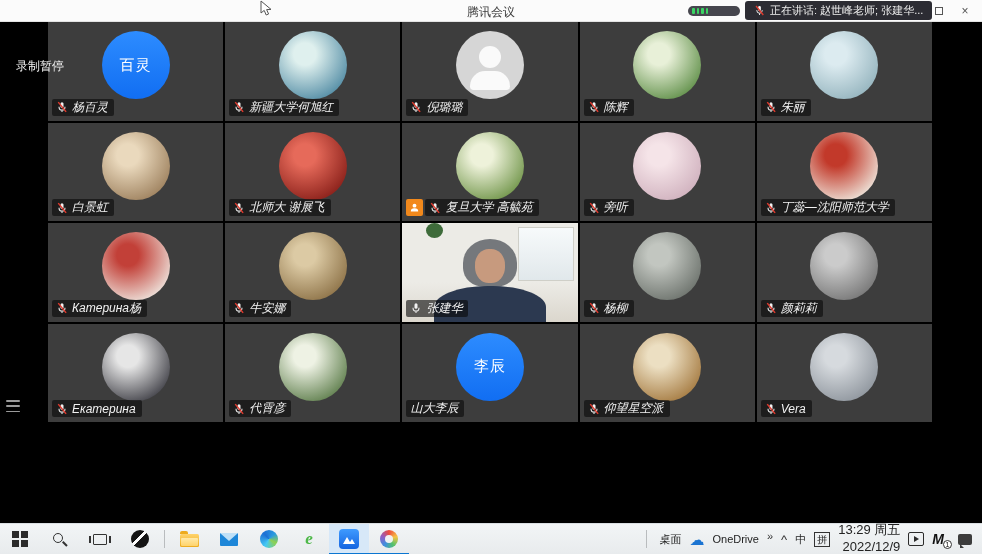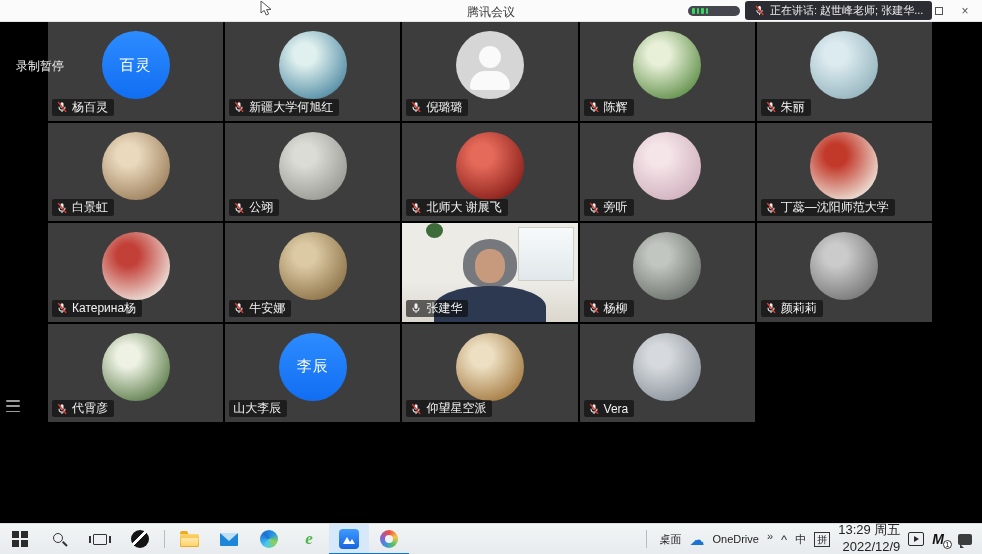--- a/index.html
+++ b/index.html
@@ -34,21 +34,21 @@
   .cell{position:relative;background:#3d3d3d;overflow:hidden;}
   .cell.speaking{box-shadow:inset 0 0 0 2px #2fbc51;}
 
   .avatar{position:absolute;left:50%;top:9px;transform:translateX(-50%);width:68px;height:68px;border-radius:50%;}
   .avatar.initials{background:linear-gradient(180deg,#2d8cff,#116ef2);color:#fff;font-size:15px;
     display:flex;align-items:center;justify-content:center;letter-spacing:1px;}
   .avatar.default{background:#d6d6d6;}
   .ph-head{position:absolute;left:50%;top:15px;transform:translateX(-50%);width:22px;height:22px;border-radius:50%;background:#fafafa;}
   .ph-body{position:absolute;left:50%;bottom:9px;transform:translateX(-50%);width:40px;height:19px;border-radius:20px 20px 5px 5px;background:#fafafa;}
 
-  .labelbar{position:absolute;left:4px;bottom:5px;display:flex;align-items:stretch;gap:2px;z-index:4;}
+  .labelbar{position:absolute;left:4px;bottom:5px;display:flex;align-items:stretch;gap:2px;z-index:4;font-style:italic;}
   .badge{width:17px;height:17px;background:#f2891c;border-radius:2px;display:flex;align-items:center;justify-content:center;}
   .nametag{display:flex;align-items:center;gap:4px;background:rgba(10,10,10,.62);border-radius:2px;
     padding:0 6px 0 4px;font-size:12px;color:#f2f2f2;height:17px;}
   .pname{white-space:nowrap;}
   .mic{display:flex;align-items:center;}
 
   
   .scene{position:absolute;inset:0;}
   .sc-book{background:repeating-linear-gradient(90deg,#a23b2e 0 5px,#243447 5px 9px,#c8a02c 9px 12px,#5d3a7a 12px 16px,#2f7a4a 16px 20px,#402f2b 20px 25px);}
   .sc-book::before{content:"";position:absolute;inset:0;background:linear-gradient(180deg,rgba(70,25,18,.55),rgba(0,0,0,.15) 40%,rgba(0,0,0,.4));}
@@ -247,48 +247,54 @@
                   <path d="M4 7.5 a4 4.5 0 0 0 8 0" fill="none" stroke="#f2f2f2" stroke-width="1.4"></path>
                   <line x1="8" y1="12.2" x2="8" y2="14.5" stroke="#f2f2f2" stroke-width="1.4"></line>
                   <line x1="3" y1="1.5" x2="13.5" y2="14.5" stroke="#e03a2e" stroke-width="2"></line>
                 </svg>
               </span>
               <span class="pname">白景虹</span>
             </span>
           </div>
         </div>
         <div class="cell">
-          <div class="avatar photo" style="background: radial-gradient(circle at 38% 34%, rgb(220, 220, 214) 18%, rgb(152, 152, 146) 82%);"></div>
-          <div class="labelbar">
-            <span class="nametag">
-              <span class="mic">
-                <svg width="12" height="12" viewBox="0 0 16 16">
-                  <rect x="6" y="1.5" width="4" height="7.5" rx="2" fill="#f2f2f2"></rect>
-                  <path d="M4 7.5 a4 4.5 0 0 0 8 0" fill="none" stroke="#f2f2f2" stroke-width="1.4"></path>
-                  <line x1="8" y1="12.2" x2="8" y2="14.5" stroke="#f2f2f2" stroke-width="1.4"></line>
-                  <line x1="3" y1="1.5" x2="13.5" y2="14.5" stroke="#e03a2e" stroke-width="2"></line>
-                </svg>
-              </span>
-              <span class="pname">公翊</span>
-            </span>
-          </div>
-        </div>
-        <div class="cell">
           <div class="avatar photo" style="background: radial-gradient(circle at 38% 34%, rgb(230, 106, 90) 18%, rgb(135, 30, 24) 82%);"></div>
           <div class="labelbar">
             <span class="nametag">
               <span class="mic">
                 <svg width="12" height="12" viewBox="0 0 16 16">
                   <rect x="6" y="1.5" width="4" height="7.5" rx="2" fill="#f2f2f2"></rect>
                   <path d="M4 7.5 a4 4.5 0 0 0 8 0" fill="none" stroke="#f2f2f2" stroke-width="1.4"></path>
                   <line x1="8" y1="12.2" x2="8" y2="14.5" stroke="#f2f2f2" stroke-width="1.4"></line>
                   <line x1="3" y1="1.5" x2="13.5" y2="14.5" stroke="#e03a2e" stroke-width="2"></line>
                 </svg>
               </span>
               <span class="pname">北师大 谢展飞</span>
+            </span>
+          </div>
+        </div>
+        <div class="cell">
+          <div class="avatar photo" style="background: radial-gradient(circle at 38% 34%, rgb(238, 242, 218) 18%, rgb(111, 148, 72) 82%);"></div>
+          <div class="labelbar">
+            <span class="badge">
+              <svg width="11" height="11" viewBox="0 0 16 16">
+                <circle cx="8" cy="5.3" r="2.8" fill="#fff"></circle>
+                <path d="M2.6 13.8 a5.4 4.6 0 0 1 10.8 0 z" fill="#fff"></path>
+              </svg>
+            </span>
+            <span class="nametag">
+              <span class="mic">
+                <svg width="12" height="12" viewBox="0 0 16 16">
+                  <rect x="6" y="1.5" width="4" height="7.5" rx="2" fill="#f2f2f2"></rect>
+                  <path d="M4 7.5 a4 4.5 0 0 0 8 0" fill="none" stroke="#f2f2f2" stroke-width="1.4"></path>
+                  <line x1="8" y1="12.2" x2="8" y2="14.5" stroke="#f2f2f2" stroke-width="1.4"></line>
+                  <line x1="3" y1="1.5" x2="13.5" y2="14.5" stroke="#e03a2e" stroke-width="2"></line>
+                </svg>
+              </span>
+              <span class="pname">复旦大学 高毓苑</span>
             </span>
           </div>
         </div>
         <div class="cell">
           <div class="avatar photo" style="background: radial-gradient(circle at 38% 34%, rgb(245, 228, 232) 18%, rgb(207, 176, 189) 82%);"></div>
           <div class="labelbar">
             <span class="nametag">
               <span class="mic">
                 <svg width="12" height="12" viewBox="0 0 16 16">
                   <rect x="6" y="1.5" width="4" height="7.5" rx="2" fill="#f2f2f2"></rect>
@@ -392,20 +398,36 @@
             <span class="nametag">
               <span class="mic">
                 <svg width="12" height="12" viewBox="0 0 16 16">
                   <rect x="6" y="1.5" width="4" height="7.5" rx="2" fill="#f2f2f2"></rect>
                   <path d="M4 7.5 a4 4.5 0 0 0 8 0" fill="none" stroke="#f2f2f2" stroke-width="1.4"></path>
                   <line x1="8" y1="12.2" x2="8" y2="14.5" stroke="#f2f2f2" stroke-width="1.4"></line>
                   <line x1="3" y1="1.5" x2="13.5" y2="14.5" stroke="#e03a2e" stroke-width="2"></line>
                 </svg>
               </span>
               <span class="pname">颜莉莉</span>
+            </span>
+          </div>
+        </div>
+        <div class="cell">
+          <div class="avatar photo" style="background: radial-gradient(circle at 38% 34%, rgb(230, 230, 230) 18%, rgb(63, 63, 70) 82%);"></div>
+          <div class="labelbar">
+            <span class="nametag">
+              <span class="mic">
+                <svg width="12" height="12" viewBox="0 0 16 16">
+                  <rect x="6" y="1.5" width="4" height="7.5" rx="2" fill="#f2f2f2"></rect>
+                  <path d="M4 7.5 a4 4.5 0 0 0 8 0" fill="none" stroke="#f2f2f2" stroke-width="1.4"></path>
+                  <line x1="8" y1="12.2" x2="8" y2="14.5" stroke="#f2f2f2" stroke-width="1.4"></line>
+                  <line x1="3" y1="1.5" x2="13.5" y2="14.5" stroke="#e03a2e" stroke-width="2"></line>
+                </svg>
+              </span>
+              <span class="pname">Екатерина</span>
             </span>
           </div>
         </div>
         <div class="cell">
           <div class="avatar photo" style="background: radial-gradient(circle at 38% 34%, rgb(238, 242, 228) 18%, rgb(93, 125, 75) 82%);"></div>
           <div class="labelbar">
             <span class="nametag">
               <span class="mic">
                 <svg width="12" height="12" viewBox="0 0 16 16">
                   <rect x="6" y="1.5" width="4" height="7.5" rx="2" fill="#f2f2f2"></rect>

